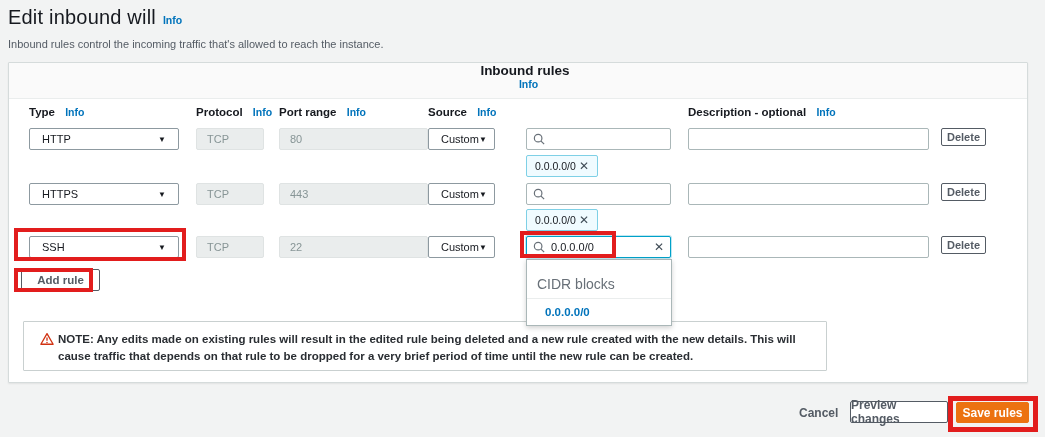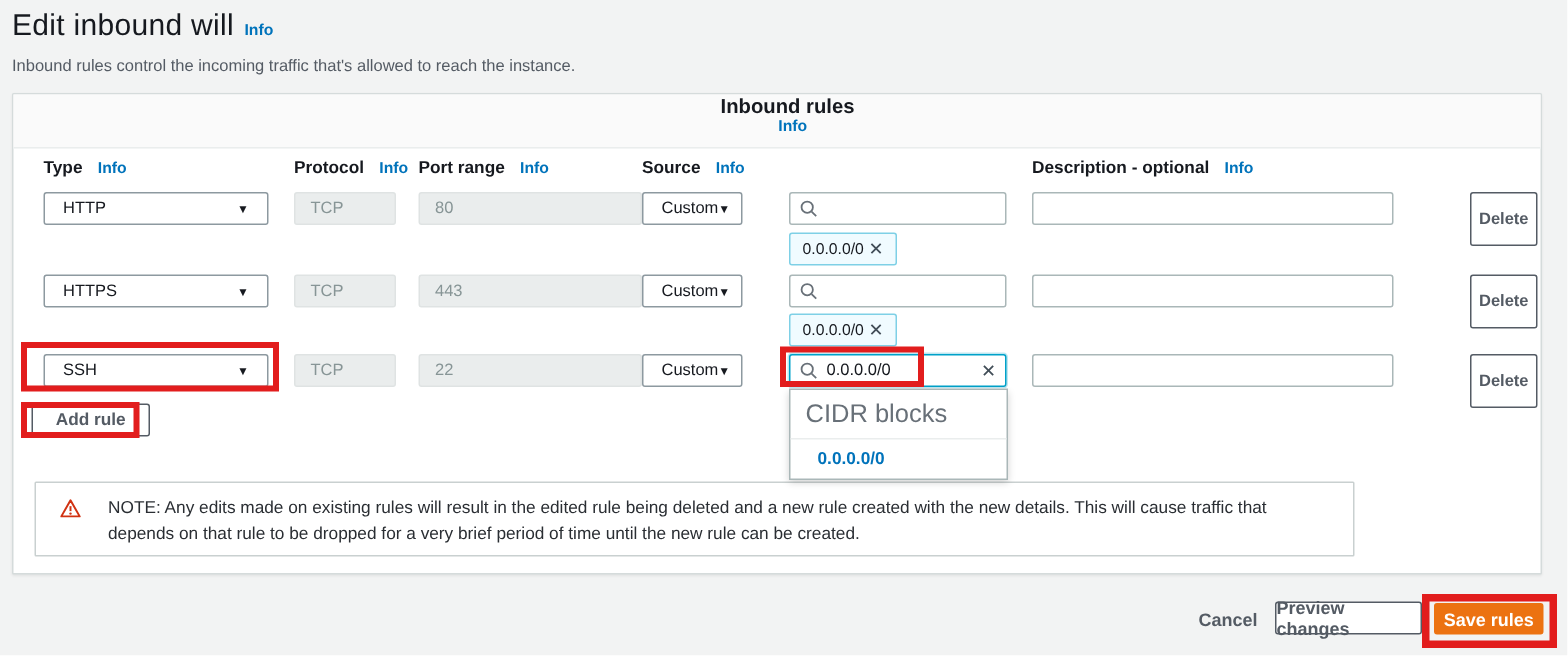--- a/index.html
+++ b/index.html
@@ -39,33 +39,33 @@
   .searchbox.focused { border:1px solid #00a1c9; box-shadow:0 0 0 1px rgba(0,161,201,.25); }
   .searchbox input { border:none; outline:none; flex:1; font-size:11px; font-family:"Liberation Sans",sans-serif; color:#16191f; background:transparent; min-width:0; }
   .clear-x { color:#414d57; font-size:12px; cursor:pointer; line-height:1; }
   .text-input { background:#fff; border:1px solid #aab7b8; width:100%; height:22px; border-radius:2px; padding:0 6px; font-size:11px; outline:none; }
 
   .chip { position:absolute; left:517px; height:22px; width:72px; background:#f0fbff; border:1px solid #7ed0e6; border-radius:2px;
           display:flex; align-items:center; justify-content:space-between; padding:0 8px; font-size:10.5px; color:#16191f; }
 
   .btn-secondary { background:#fff; border:1px solid #545b64; color:#545b64; font-weight:700; font-size:11px;
                    display:flex; align-items:center; justify-content:center; border-radius:2px; cursor:pointer; }
-  .delete-btn { position:absolute; height:36px;margin-left:39px; }
+  .delete-btn { position:absolute; height:18px; }
 
   .add-rule { position:absolute; left:12px; top:206px; width:79px; height:22px; font-size:11.5px; }
 
   
   .menu { position:absolute; left:517px; top:196px; width:146px; background:#fff; border:1px solid #aab7b8;
           box-shadow:0 2px 5px rgba(0,0,0,.18); z-index:5; }
-  .menu-group { font-size:17px; color:#687078; padding:6px 10px; border-bottom:1px solid #eaeded; }
+  .menu-group { font-size:14px; color:#687078; padding:6px 10px; border-bottom:1px solid #eaeded;margin-top:10px; }
   .menu-option { font-size:11.5px; font-weight:700; color:#0073bb; padding:7px 10px 7px 18px; cursor:pointer; }
 
   
-  .note { position:absolute; left:14px; top:258px; width:880px; height:50px; border:1px solid #c9d0d0; border-radius:1px;
-          background:#fff; display:flex; gap:18px; padding:9px 14px 0 16px; }
+  .note { position:absolute; left:14px; top:258px; width:804px; height:50px; border:1px solid #c9d0d0; border-radius:1px;
+          background:#fff; display:flex; gap:4px; padding:9px 14px 0 16px;font-weight:bold; }
   .note-text { font-size:11.5px; color:#2a2e33; line-height:1.45; }
   .warn-icon { flex:0 0 auto; margin-top:1px; }
 
   
   .cancel-link { position:absolute; left:799px; top:406px; font-size:12px; font-weight:700; color:#545b64; cursor:pointer; }
   .preview-btn { position:absolute; left:850px; top:401px; width:98px; height:22px; font-size:12px; }
   .save-btn { position:absolute; left:956px; top:402px; width:73px; height:21px; background:#ec7211; border:1px solid #ec7211;
               color:#fff; font-weight:700; font-size:12px; display:flex; align-items:center; justify-content:center; border-radius:2px; cursor:pointer; }
 
   

